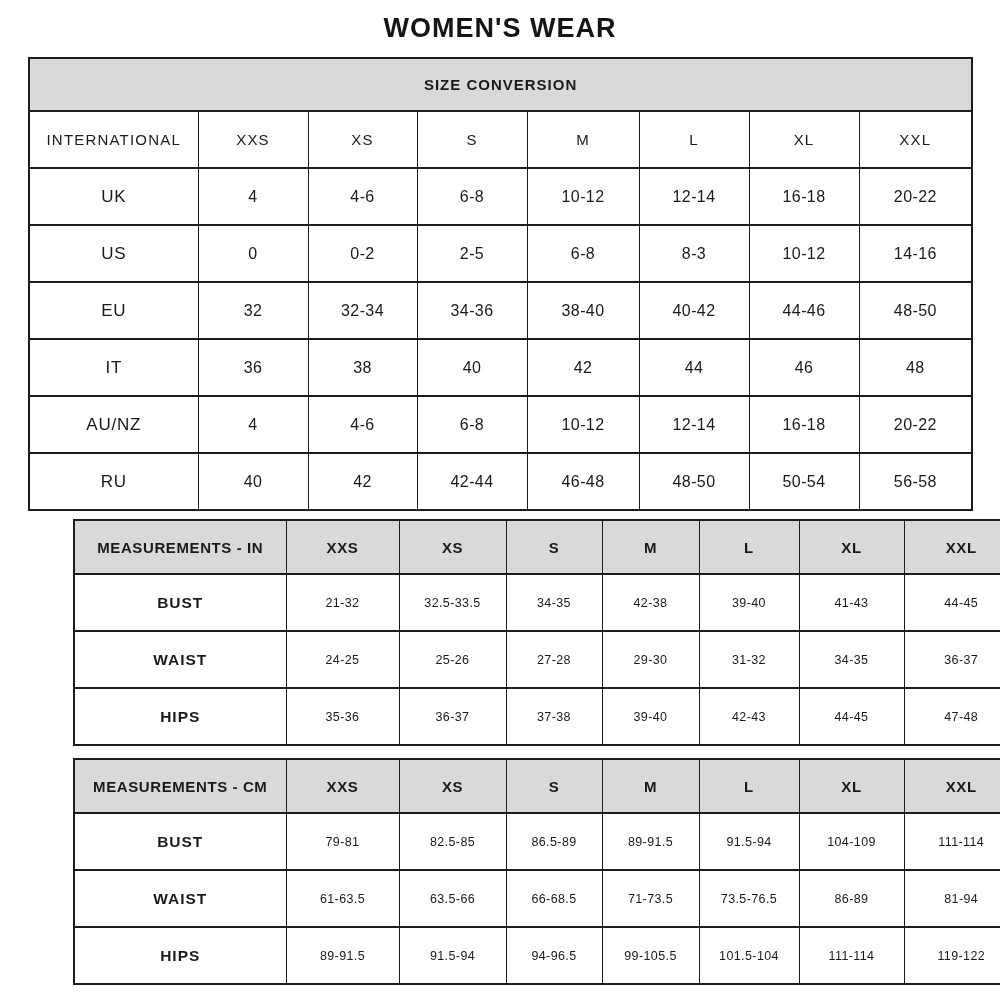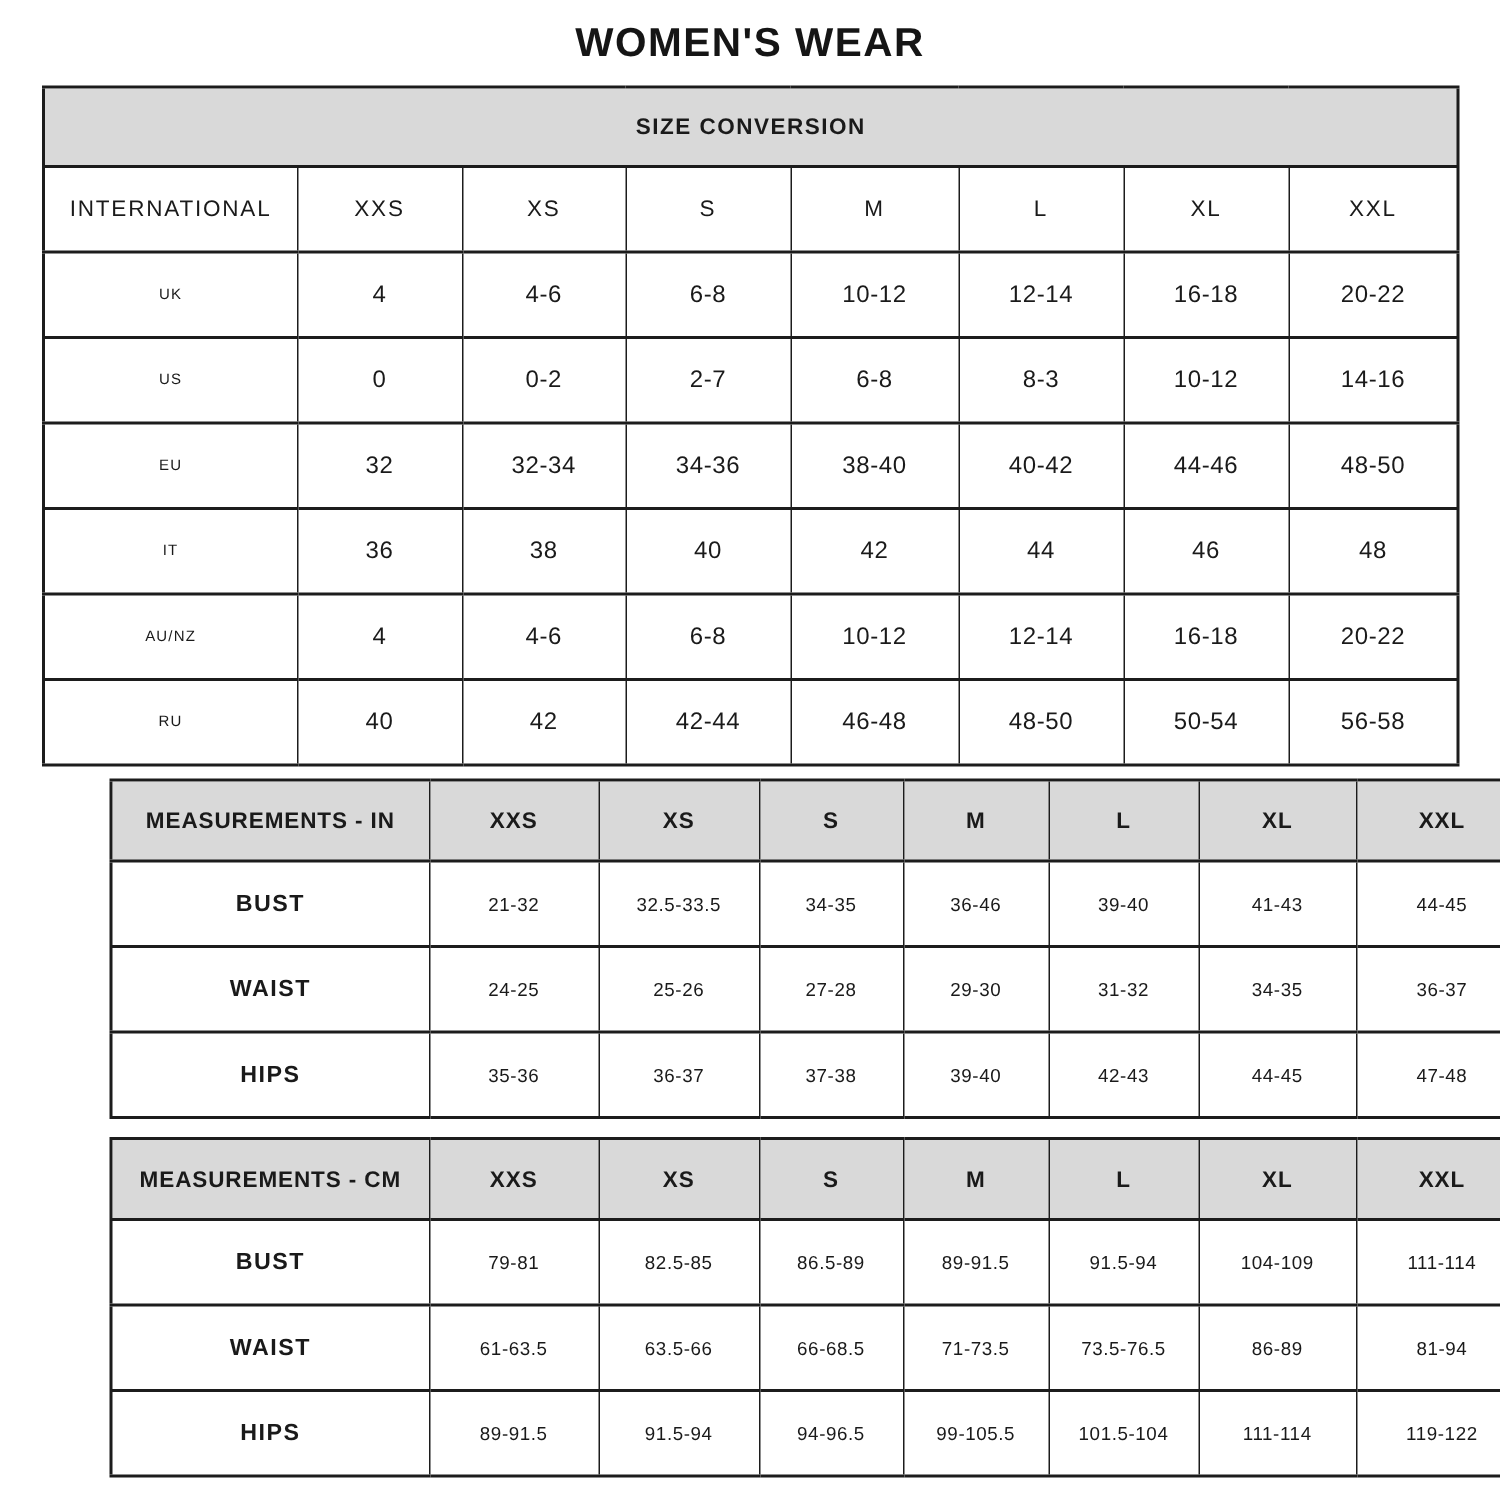--- a/index.html
+++ b/index.html
@@ -56,21 +56,21 @@
     font-weight: 700;
     letter-spacing: 1px;
   }
   .conv .col-head {
     font-weight: 500;
     font-size: 15px;
     letter-spacing: 1.2px;
   }
   .conv .row-label {
     font-weight: 400;
-    font-size: 10px;
+    font-size: 17px;
     letter-spacing: 0.8px;
   }
   .conv td.val {
     font-size: 16px;
     letter-spacing: 0.4px;
     font-weight: 400;
   }
   
   .meas { width: 945px; left: 25px; margin-left: 48px; }
   .meas-in { top: 519px; }
@@ -132,21 +132,21 @@
           <td class="val">6-8</td>
           <td class="val">10-12</td>
           <td class="val">12-14</td>
           <td class="val">16-18</td>
           <td class="val">20-22</td>
         </tr>
         <tr>
           <th class="row-label">US</th>
           <td class="val">0</td>
           <td class="val">0-2</td>
-          <td class="val">2-7</td>
+          <td class="val">2-5</td>
           <td class="val">6-8</td>
           <td class="val">8-3</td>
           <td class="val">10-12</td>
           <td class="val">14-16</td>
         </tr>
         <tr>
           <th class="row-label">EU</th>
           <td class="val">32</td>
           <td class="val">32-34</td>
           <td class="val">34-36</td>
@@ -208,21 +208,21 @@
           <th class="head">M</th>
           <th class="head">L</th>
           <th class="head">XL</th>
           <th class="head">XXL</th>
         </tr>
         <tr>
           <th class="row-label">BUST</th>
           <td class="val">21-32</td>
           <td class="val">32.5-33.5</td>
           <td class="val">34-35</td>
-          <td class="val">36-46</td>
+          <td class="val">42-38</td>
           <td class="val">39-40</td>
           <td class="val">41-43</td>
           <td class="val">44-45</td>
         </tr>
         <tr>
           <th class="row-label">WAIST</th>
           <td class="val">24-25</td>
           <td class="val">25-26</td>
           <td class="val">27-28</td>
           <td class="val">29-30</td>

